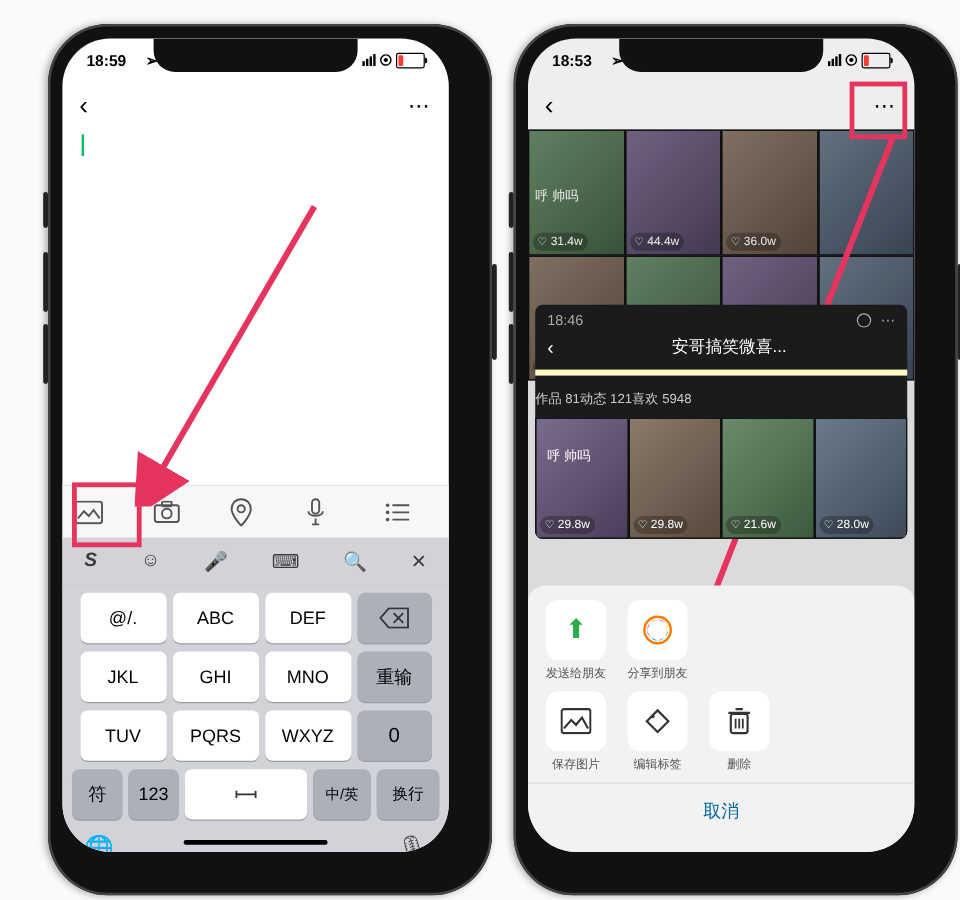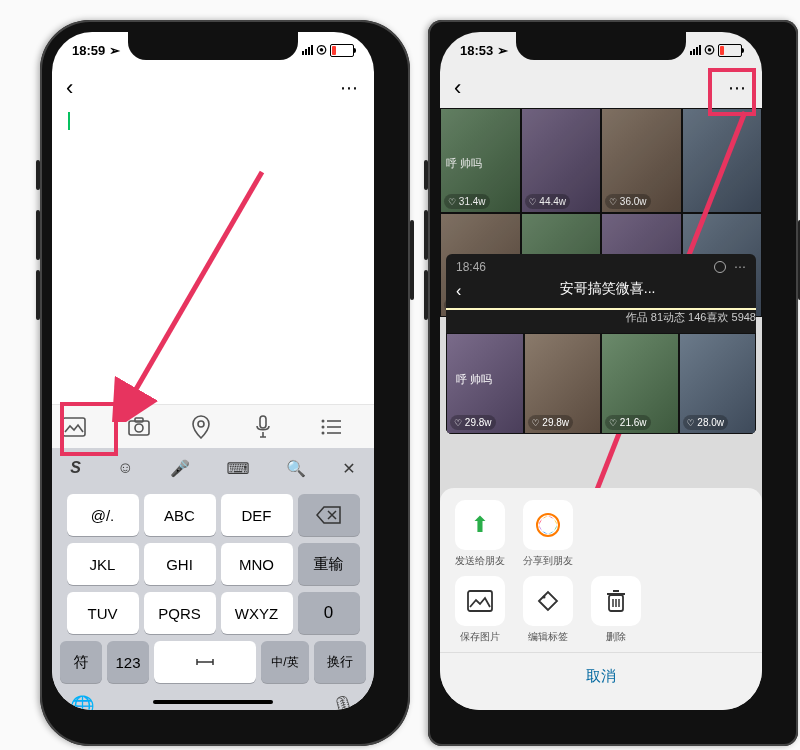--- a/index.html
+++ b/index.html
@@ -1,27 +1,27 @@
 <!DOCTYPE html>
 <html><head>
 <meta charset="utf-8">
 <style>
 html,body{margin:0;padding:0;background:#fff;font-family:-apple-system,BlinkMacSystemFont,"Segoe UI",Arial,sans-serif;}
 .canvas{width:800px;height:750px;position:relative;background:#fafafa;}
 .phone{position:absolute;width:346px;height:702px;background:#111;border-radius:50px;padding:12px;box-shadow:0 0 0 2px #444 inset, -2px 0 6px rgba(0,0,0,.3);}
 .phone.left{left:40px;top:20px;}
-.phone.right{left:428px;top:20px;border-radius:14px;}
+.phone.right{left:428px;top:20px;}
 .phone .speaker-btn{position:absolute;left:-4px;top:140px;width:4px;height:30px;background:#222;border-radius:3px;}
 .phone .vol-up{position:absolute;left:-4px;top:190px;width:4px;height:50px;background:#222;border-radius:3px;}
 .phone .vol-dn{position:absolute;left:-4px;top:250px;width:4px;height:50px;background:#222;border-radius:3px;}
 .phone .power{position:absolute;right:-4px;top:200px;width:4px;height:80px;background:#222;border-radius:3px;}
 .screen{position:relative;width:322px;height:678px;background:#fff;border-radius:40px;overflow:hidden;}
 .notch{position:absolute;top:0;left:50%;transform:translateX(-50%);width:170px;height:28px;background:#111;border-radius:0 0 18px 18px;z-index:50;}
 .status{position:absolute;top:0;left:0;right:0;height:36px;display:flex;justify-content:space-between;align-items:center;padding:0 20px;font-size:13px;font-weight:600;z-index:40;}
-.status .st-left{display:flex;align-items:flex-start;gap:4px;}
+.status .st-left{display:flex;align-items:flex-start;gap:16px;}
 .status .st-right{display:flex;align-items:center;gap:3px;}
 .sig{display:flex;align-items:flex-end;gap:1px;}
 .sig span{width:2px;background:#000;display:block;}
 .sig span:nth-child(1){height:4px;}
 .sig span:nth-child(2){height:6px;}
 .sig span:nth-child(3){height:8px;}
 .sig span:nth-child(4){height:10px;}
 .battery{width:22px;height:11px;border:1px solid #000;border-radius:2px;position:relative;}
 .battery:after{content:"";position:absolute;right:-3px;top:3px;width:2px;height:5px;background:#000;border-radius:0 2px 2px 0;}
 .battery .fill{position:absolute;left:1px;top:1px;bottom:1px;width:20%;background:#ff3b30;border-radius:1px;}
@@ -56,21 +56,21 @@
 .grid{display:flex;flex-wrap:wrap;background:#222;}
 .cell{width:25%;aspect-ratio:1/1.3;position:relative;background:linear-gradient(135deg,#6b8a6b,#3e5a3e);border:1px solid #111;box-sizing:border-box;display:flex;align-items:flex-end;}
 .cell.v2{background:linear-gradient(135deg,#7a6b8a,#4a3e5a);}
 .cell.v3{background:linear-gradient(135deg,#8a7a6b,#5a4a3e);}
 .cell.v4{background:linear-gradient(135deg,#6b7a8a,#3e4a5a);}
 .cell .meta{color:#fff;font-size:10px;padding:2px 4px;background:rgba(0,0,0,0.25);border-radius:8px;margin:3px;}
 .cell .heart{font-size:9px;}
 .r-overlay{position:absolute;left:0;right:0;top:146px;background:#1b1b1b;color:#fff;padding:0;z-index:5;border-radius:6px;margin:0 6px;}
 .r-overlay .ohead{display:flex;align-items:center;justify-content:space-between;padding:6px 10px 4px;font-size:12px;color:#aaa;}
 .r-overlay .otitle{text-align:center;font-size:14px;padding:2px 0 6px;}
-.r-overlay .ostats{display:flex;justify-content:flex-end;font-size:11px;color:#ccc;padding:0 0 8px;border-top:2px solid #fef9c3;}
+.r-overlay .ostats{display:flex;justify-content:flex-start;font-size:11px;color:#ccc;padding:12px 0 8px;border-top:5px solid #fef9c3;}
 .r-dim{position:absolute;inset:0;background:rgba(0,0,0,0.08);pointer-events:none;}
 .sheet{position:absolute;left:0;right:0;bottom:0;background:#f2f2f2;border-radius:14px 14px 0 0;padding:12px 12px 0;z-index:20;}
 .sheet-row{display:flex;gap:12px;margin-bottom:8px;}
 .sheet-item{width:56px;display:flex;flex-direction:column;align-items:center;gap:4px;}
 .sheet-item .sicon{width:50px;height:50px;background:#fff;border-radius:10px;display:flex;align-items:center;justify-content:center;font-size:22px;color:#333;}
 .sheet-item .slabel{font-size:10px;color:#555;white-space:nowrap;}
 .sheet .cancel{text-align:center;padding:14px 0 24px;font-size:15px;color:#0369a1;border-top:1px solid #ddd;margin:4px -12px 0;}
 svg{display:block;}
 </style>
 </head>
@@ -284,21 +284,21 @@
                 <span style="width:10px;height:10px;border:1px solid #aaa;border-radius:50%;"></span>
                 <span>⋯</span>
               </span>
         </div>
         <div style="display:flex;align-items:center;padding:0 10px 4px;gap:8px;">
           <span style="color:#fff;">‹</span>
           <div class="otitle" style="flex:1">安哥搞笑微喜...</div>
         </div>
         <div class="ostats">
           <span><span>作品</span> <span>81</span></span>
-          <span><span>动态</span> <span>146</span></span>
+          <span><span>动态</span> <span>121</span></span>
           <span><span>喜欢</span> <span>5948</span></span>
         </div>
         <div class="grid" style="border-radius:0 0 6px 6px;overflow:hidden;">
           <div class="cell v2">
                 <span class="meta"><span class="heart">♡</span> <span>29.8w</span></span>
               </div>
           <div class="cell v3">
                 <span class="meta"><span class="heart">♡</span> <span>29.8w</span></span>
               </div>
           <div class="cell">

